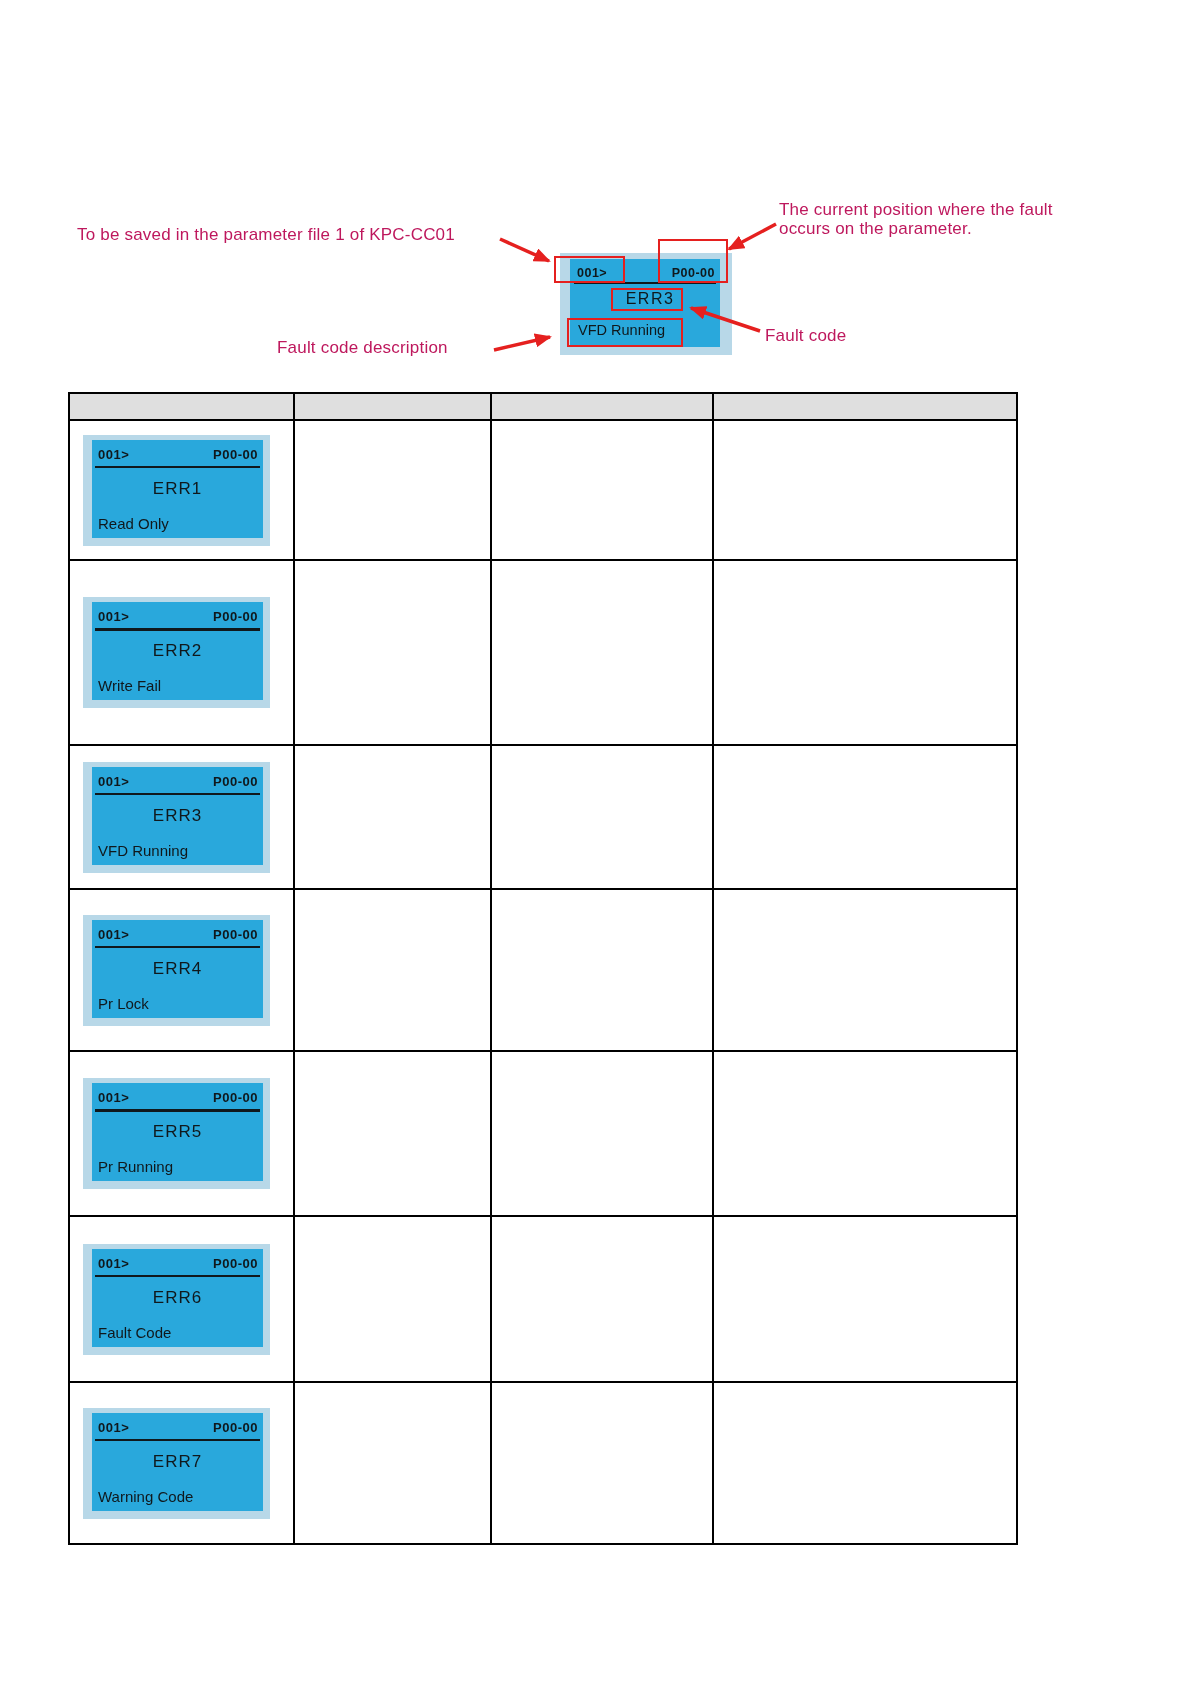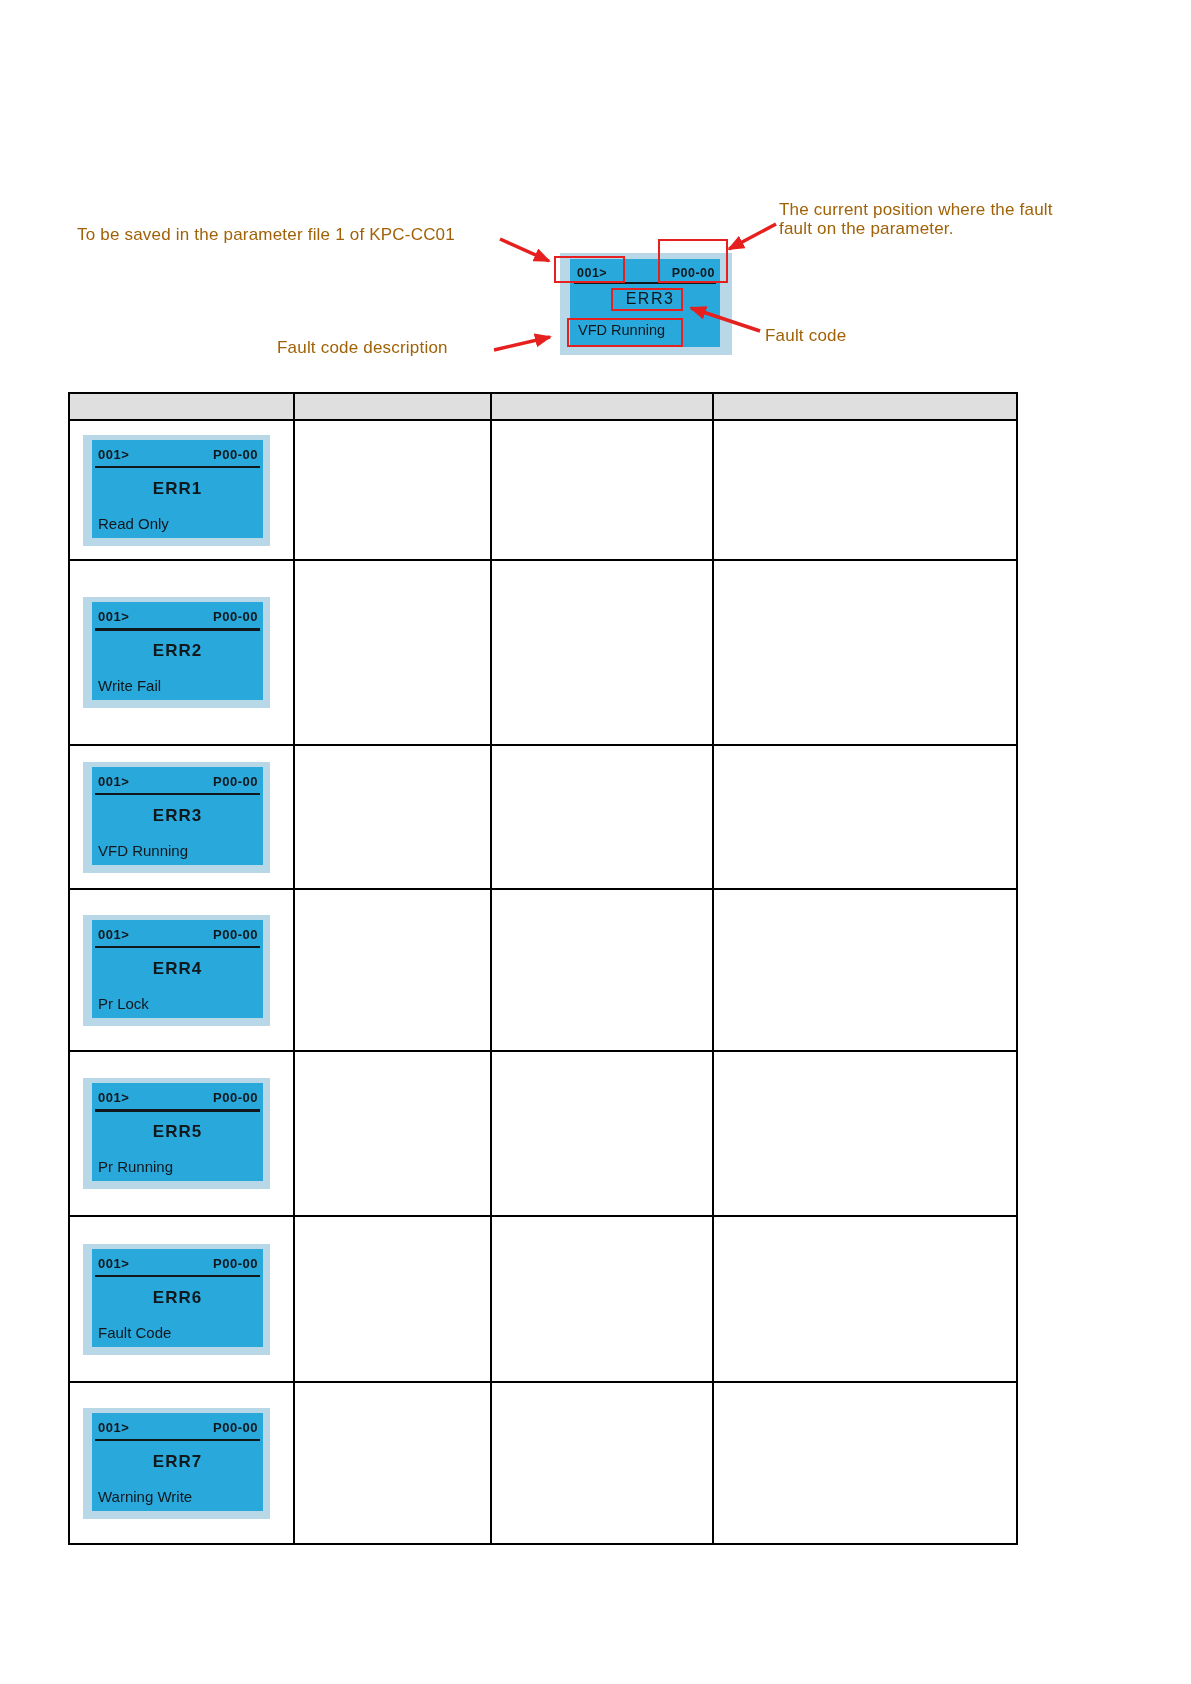--- a/index.html
+++ b/index.html
@@ -1,20 +1,20 @@
 <!DOCTYPE html>
 <html style="--screen: #29A8DC; --frame: #B8D8E8; --red: #E5201F; --hdr: #DFDFDF; --dtext: #10181C;"><head>
 <meta charset="utf-8">
 <style>
   html,body{margin:0;padding:0;background:#fff;}
   #canvas{
     position:relative;width:1191px;height:1684px;background:#fff;overflow:hidden;
     font-family:"Liberation Sans", sans-serif;color:#1a1a1a;
   }
-  .note{position:absolute;font-size:17px;line-height:19px;color:#a16207;letter-spacing:.2px;}
+  .note{position:absolute;font-size:17px;line-height:19px;color:#be185d;letter-spacing:.2px;}
   
   .kp-frame{position:absolute;left:560px;top:253px;width:172px;height:102px;background:var(--frame);}
   .kp-screen{position:absolute;left:10px;top:6px;width:150px;height:88px;background:var(--screen);color:var(--dtext);}
   .kp-top{position:absolute;left:7px;right:5px;top:7px;display:flex;justify-content:space-between;
           font-weight:bold;font-size:12.5px;letter-spacing:.5px;}
   .kp-line{position:absolute;left:4px;right:4px;top:23px;height:2px;background:var(--dtext);}
   .kp-code{position:absolute;left:45px;top:31px;width:70px;text-align:center;font-size:16px;letter-spacing:1.5px;}
   .kp-desc{position:absolute;left:8px;bottom:9px;font-size:14.5px;}
   .redbox{position:absolute;border:2.5px solid var(--red);background:transparent;z-index:5;}
   
@@ -26,34 +26,34 @@
   .c2{width:197px;border-right:2px solid #000;}
   .c3{width:222px;border-right:2px solid #000;}
   .c4{width:302px;}
   .hdr{height:25px;background:var(--hdr);}
   
   .lcd{position:relative;width:187px;height:111px;background:var(--frame);margin-left:13px;flex:none;}
   .lcd-screen{position:absolute;left:9px;top:5px;width:171px;height:98px;background:var(--screen);color:var(--dtext);}
   .lcd-top{position:absolute;left:6px;right:5px;top:7px;display:flex;justify-content:space-between;
            font-weight:bold;font-size:13px;letter-spacing:.5px;}
   .lcd-line{position:absolute;left:3px;right:3px;top:26px;height:2.5px;background:var(--dtext);}
-  .lcd-code{position:absolute;left:0;top:39px;width:100%;text-align:center;font-weight:bold;font-size:17px;letter-spacing:1px;}
+  .lcd-code{position:absolute;left:0;top:39px;width:100%;text-align:center;font-weight:normal;font-size:17px;letter-spacing:1px;}
   .lcd-desc{position:absolute;left:6px;bottom:6px;font-size:15px;margin-top:40px;}
   svg.arrows{position:absolute;left:0;top:0;width:1191px;height:1684px;pointer-events:none;z-index:6;}
 </style>
 </head>
 <body>
 
 <div id="canvas">
 
   <div class="note" style="left:77px;top:225px;text-align:center;">To be saved in the parameter file 1 of KPC-CC01</div>
 
   <div class="note" style="left:779px;top:200px;width:330px;">
     <div>The current position where the fault</div>
-    <div>fault on the parameter.</div>
+    <div>occurs on the parameter.</div>
   </div>
 
   <div class="note" style="left:277px;top:338px;text-align:right;">Fault code description</div>
 
   <div class="note" style="left:765px;top:326px;">Fault code</div>
 
   <svg class="arrows" xmlns="http://www.w3.org/2000/svg">
     <defs>
       <marker id="ah" markerUnits="userSpaceOnUse" markerWidth="17" markerHeight="14" refX="15" refY="7" orient="auto">
         <path d="M0,0 L17,7 L0,14 z" fill="#E5201F"></path>
@@ -201,21 +201,21 @@
         <div class="trow" style="height: 160px;">
       <div class="cell c1">
         <div class="lcd">
           <div class="lcd-screen">
             <div class="lcd-top">
               <span>001&gt;</span>
               <span>P00-00</span>
             </div>
             <div class="lcd-line"></div>
             <div class="lcd-code">ERR7</div>
-            <div class="lcd-desc">Warning Write</div>
+            <div class="lcd-desc">Warning Code</div>
           </div>
         </div>
       </div>
       <div class="cell c2"></div>
       <div class="cell c3"></div>
       <div class="cell c4"></div>
     </div>
       </div>
   </div>
 

